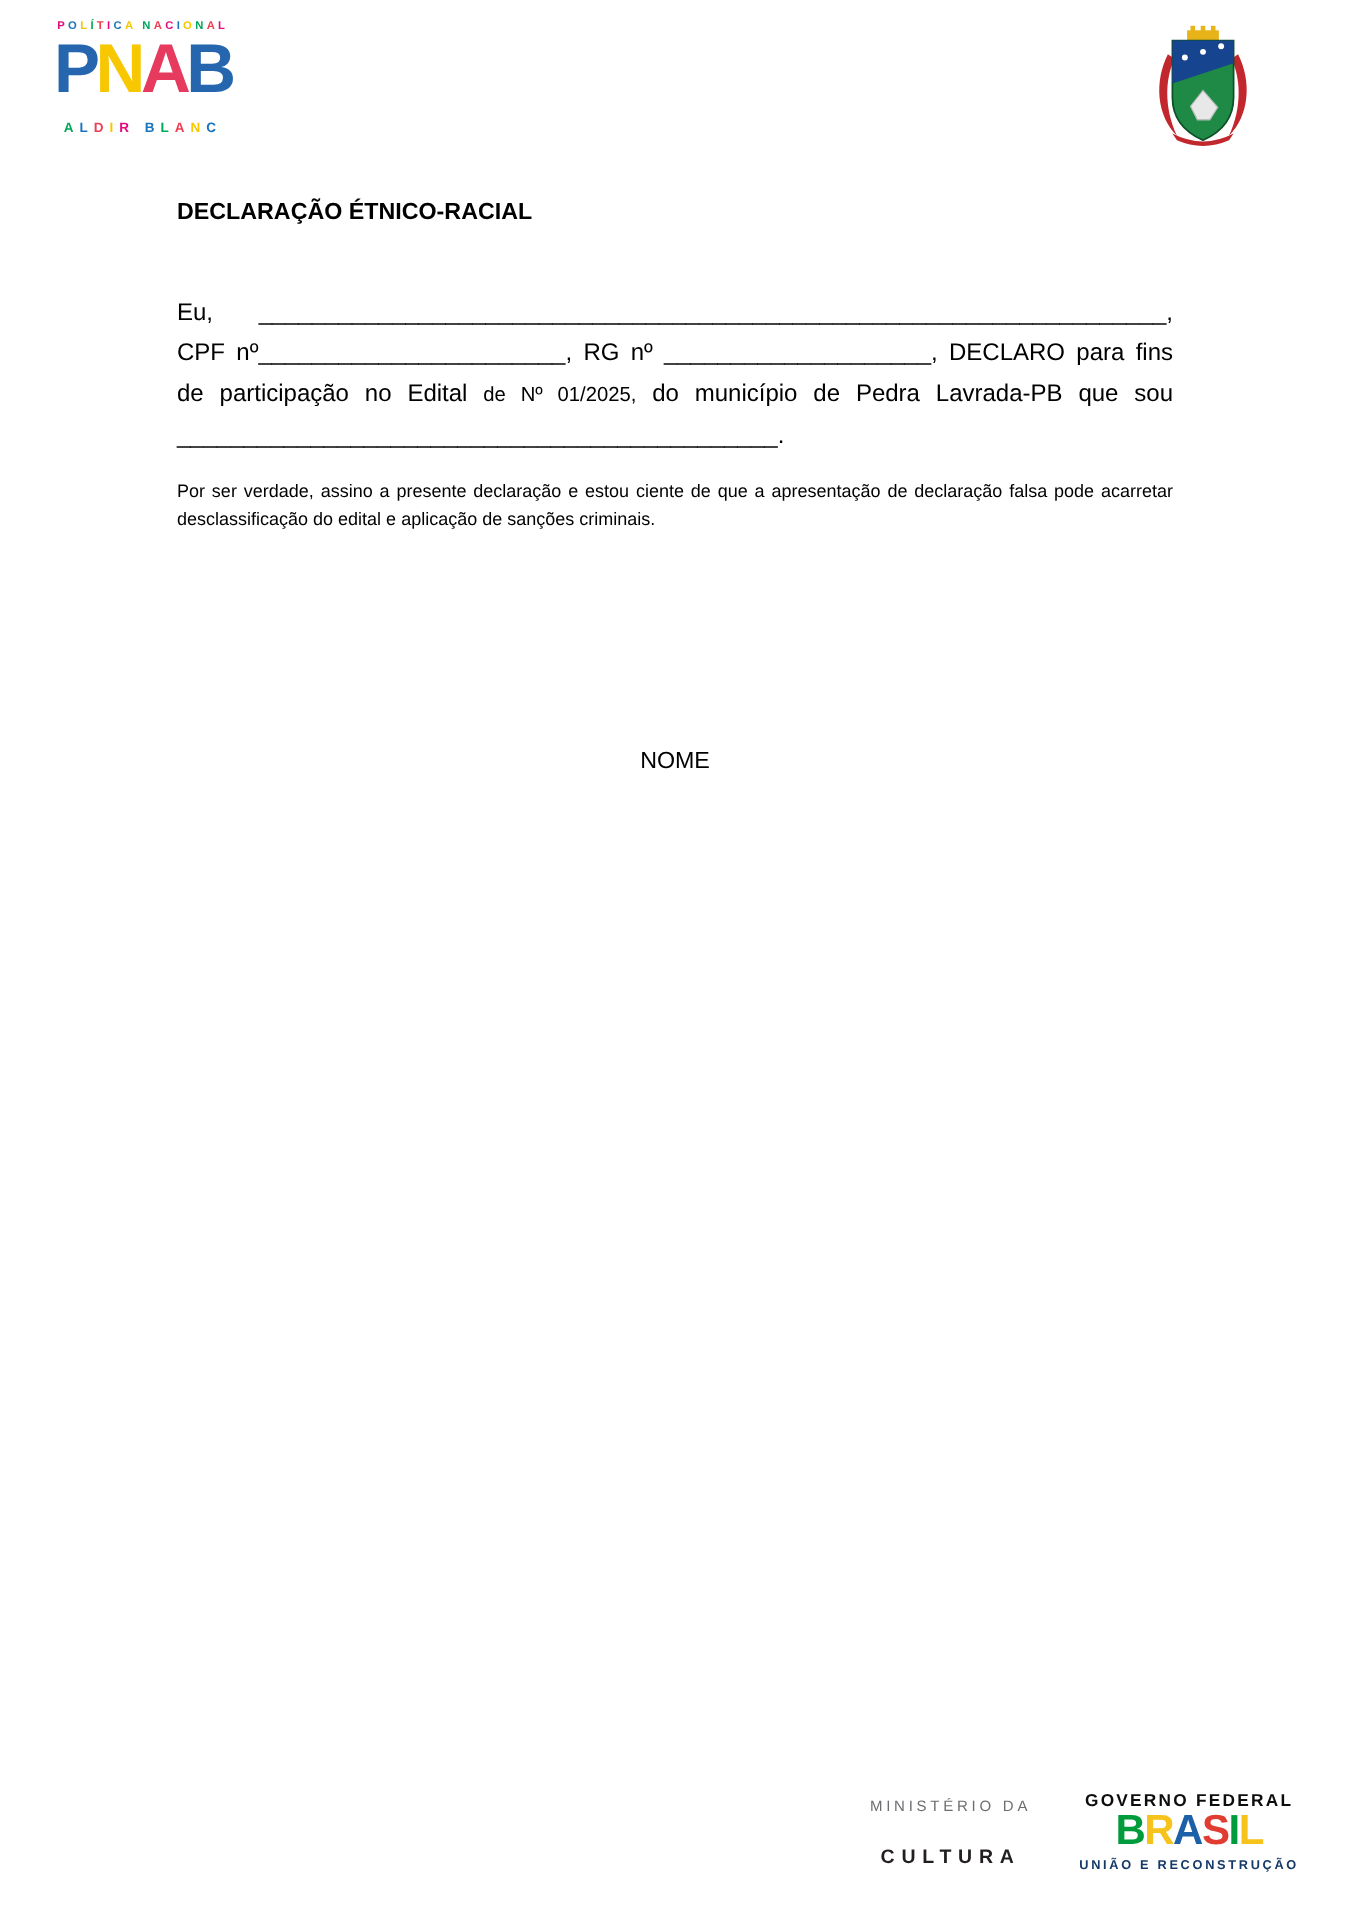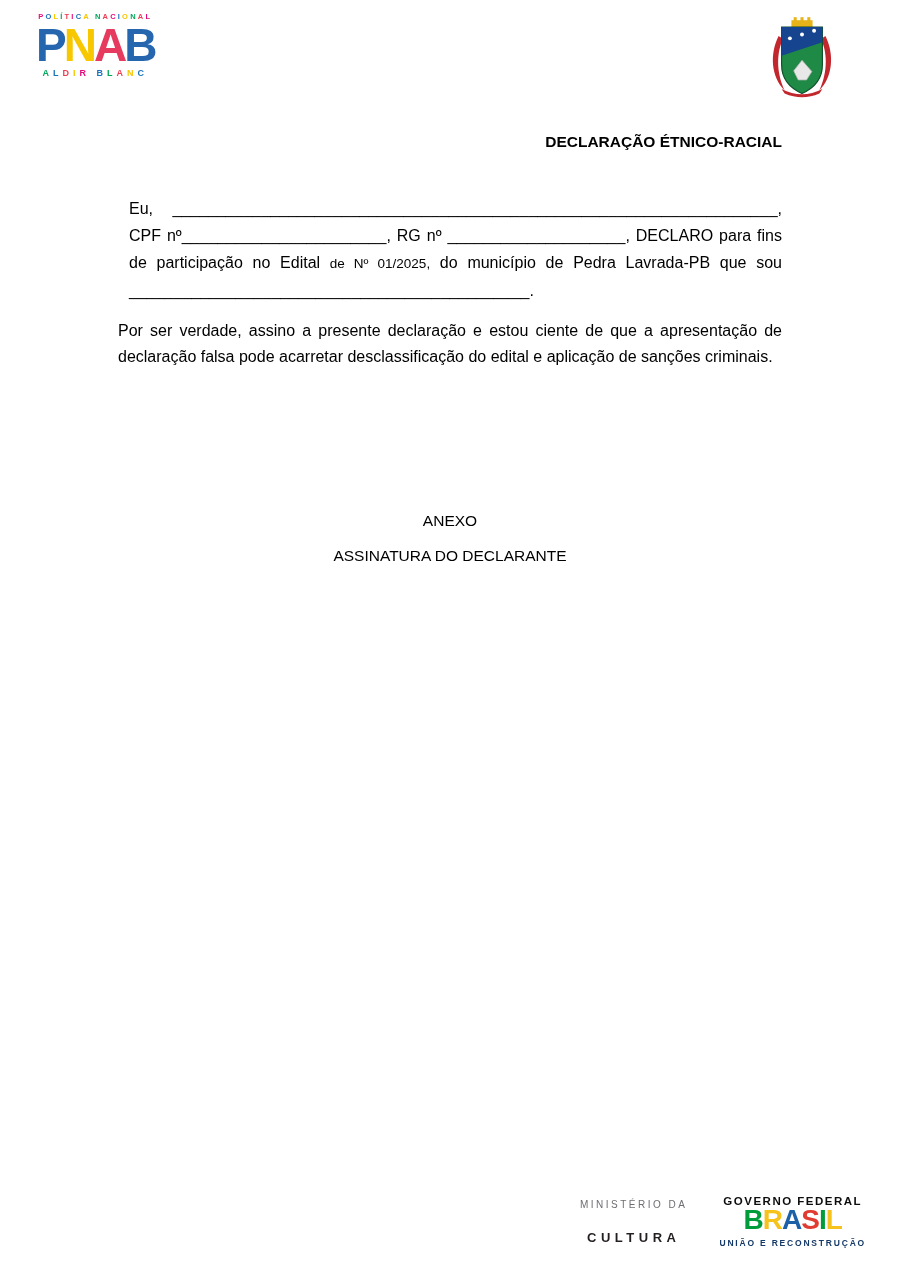--- a/index.html
+++ b/index.html
@@ -6,29 +6,29 @@
   .page {
     width: 900px; height: 1272px; margin: 0 auto; background: #ffffff;
     position: relative; display: flex; flex-direction: column;
     font-family: "Liberation Sans", sans-serif; color: #000; overflow: hidden;
   }
   
   .page-header { display: flex; justify-content: space-between; align-items: flex-start; padding: 12px 64px 0 36px; }
   .pnab-logo { text-align: center; }
   .pnab-top { font-size: 7.5px; font-weight: 700; letter-spacing: 2.2px; white-space: pre; }
   .pnab-main { font-size: 46px; font-weight: 800; letter-spacing: -3px; line-height: 1; margin-top: 1px; }
-  .pnab-bottom { font-size: 9px; font-weight: 700; letter-spacing: 4px; margin-top: 0; white-space: pre; }
+  .pnab-bottom { font-size: 9px; font-weight: 700; letter-spacing: 4px; margin-top: 12px; white-space: pre; }
   .crest { width: 68px; height: 92px; }
   
   .content { padding: 0 118px; }
   .doc-title { font-size: 15.5px; font-weight: 700; text-align: center; margin: 52px 0 0 0; }
-  .doc-subtitle { font-size: 15.5px; font-weight: 700; text-align: right; margin: 29px 0 0 0; }
+  .doc-subtitle { font-size: 15.5px; font-weight: 700; text-align: left; margin: 29px 0 0 0; }
   .intro { font-size: 16px; line-height: 1.68; text-align: justify; margin: 28px 0 0 0; }
-  .decl { font-size: 16px; line-height: 1.7; text-align: justify; margin: 44px 0 0 11px; }
-  .statement { font-size: 16px; line-height: 1.62; text-align: justify; margin: 14px 0 0 0; }
+  .decl { font-size: 16px; line-height: 1.7; text-align: justify; margin: 44px 0 0 0; }
+  .statement { font-size: 12px; line-height: 1.62; text-align: justify; margin: 14px 0 0 0; }
   .small-inline { font-size: 13.5px; }
   .blank { letter-spacing: 0; }
   .sig-block { text-align: center; margin-top: 142px; font-size: 15.5px; }
   .sig-role { margin-top: 17px; }
   
   .page-footer { margin-top: auto; display: flex; justify-content: flex-end; align-items: center; gap: 32px; padding: 0 34px 24px 0; }
   .ministerio { text-align: center; }
   .min-l1 { font-size: 10px; letter-spacing: 2.5px; color: #6d6e71; }
   .min-l2 { font-size: 13px; font-weight: 700; letter-spacing: 4.5px; color: #231f20; margin-top: 20px; }
   .gov-block { text-align: center; }
@@ -68,22 +68,21 @@
 
   <main class="content">
     <h2 class="doc-subtitle">DECLARAÇÃO ÉTNICO-RACIAL</h2>
 
 
     <p class="decl"><span>Eu, </span><span class="blank">____________________________________________________________________</span><span>, CPF nº</span><span class="blank">_______________________</span><span>, RG nº </span><span class="blank">____________________</span><span>, DECLARO para fins de participação no Edital </span><span class="small-inline">de Nº 01/2025,</span><span> do município de Pedra Lavrada-PB que sou </span><span class="blank">_____________________________________________</span><span>.</span></p>
 
     <p class="statement">Por ser verdade, assino a presente declaração e estou ciente de que a apresentação de declaração falsa pode acarretar desclassificação do edital e aplicação de sanções criminais.</p>
 
     <div class="sig-block">
-      <div class="sig-name">ANEXO</div>
-      <div class="sig-role">ASSINATURA DO DECLARANTE</div>
+      <div class="sig-name">NOME</div>
     </div>
   </main>
 
   <footer class="page-footer">
     <div class="ministerio">
       <div class="min-l1">MINISTÉRIO DA</div>
       <div class="min-l2">CULTURA</div>
     </div>
     <div class="gov-block">
       <div class="gov-federal">GOVERNO FEDERAL</div>

